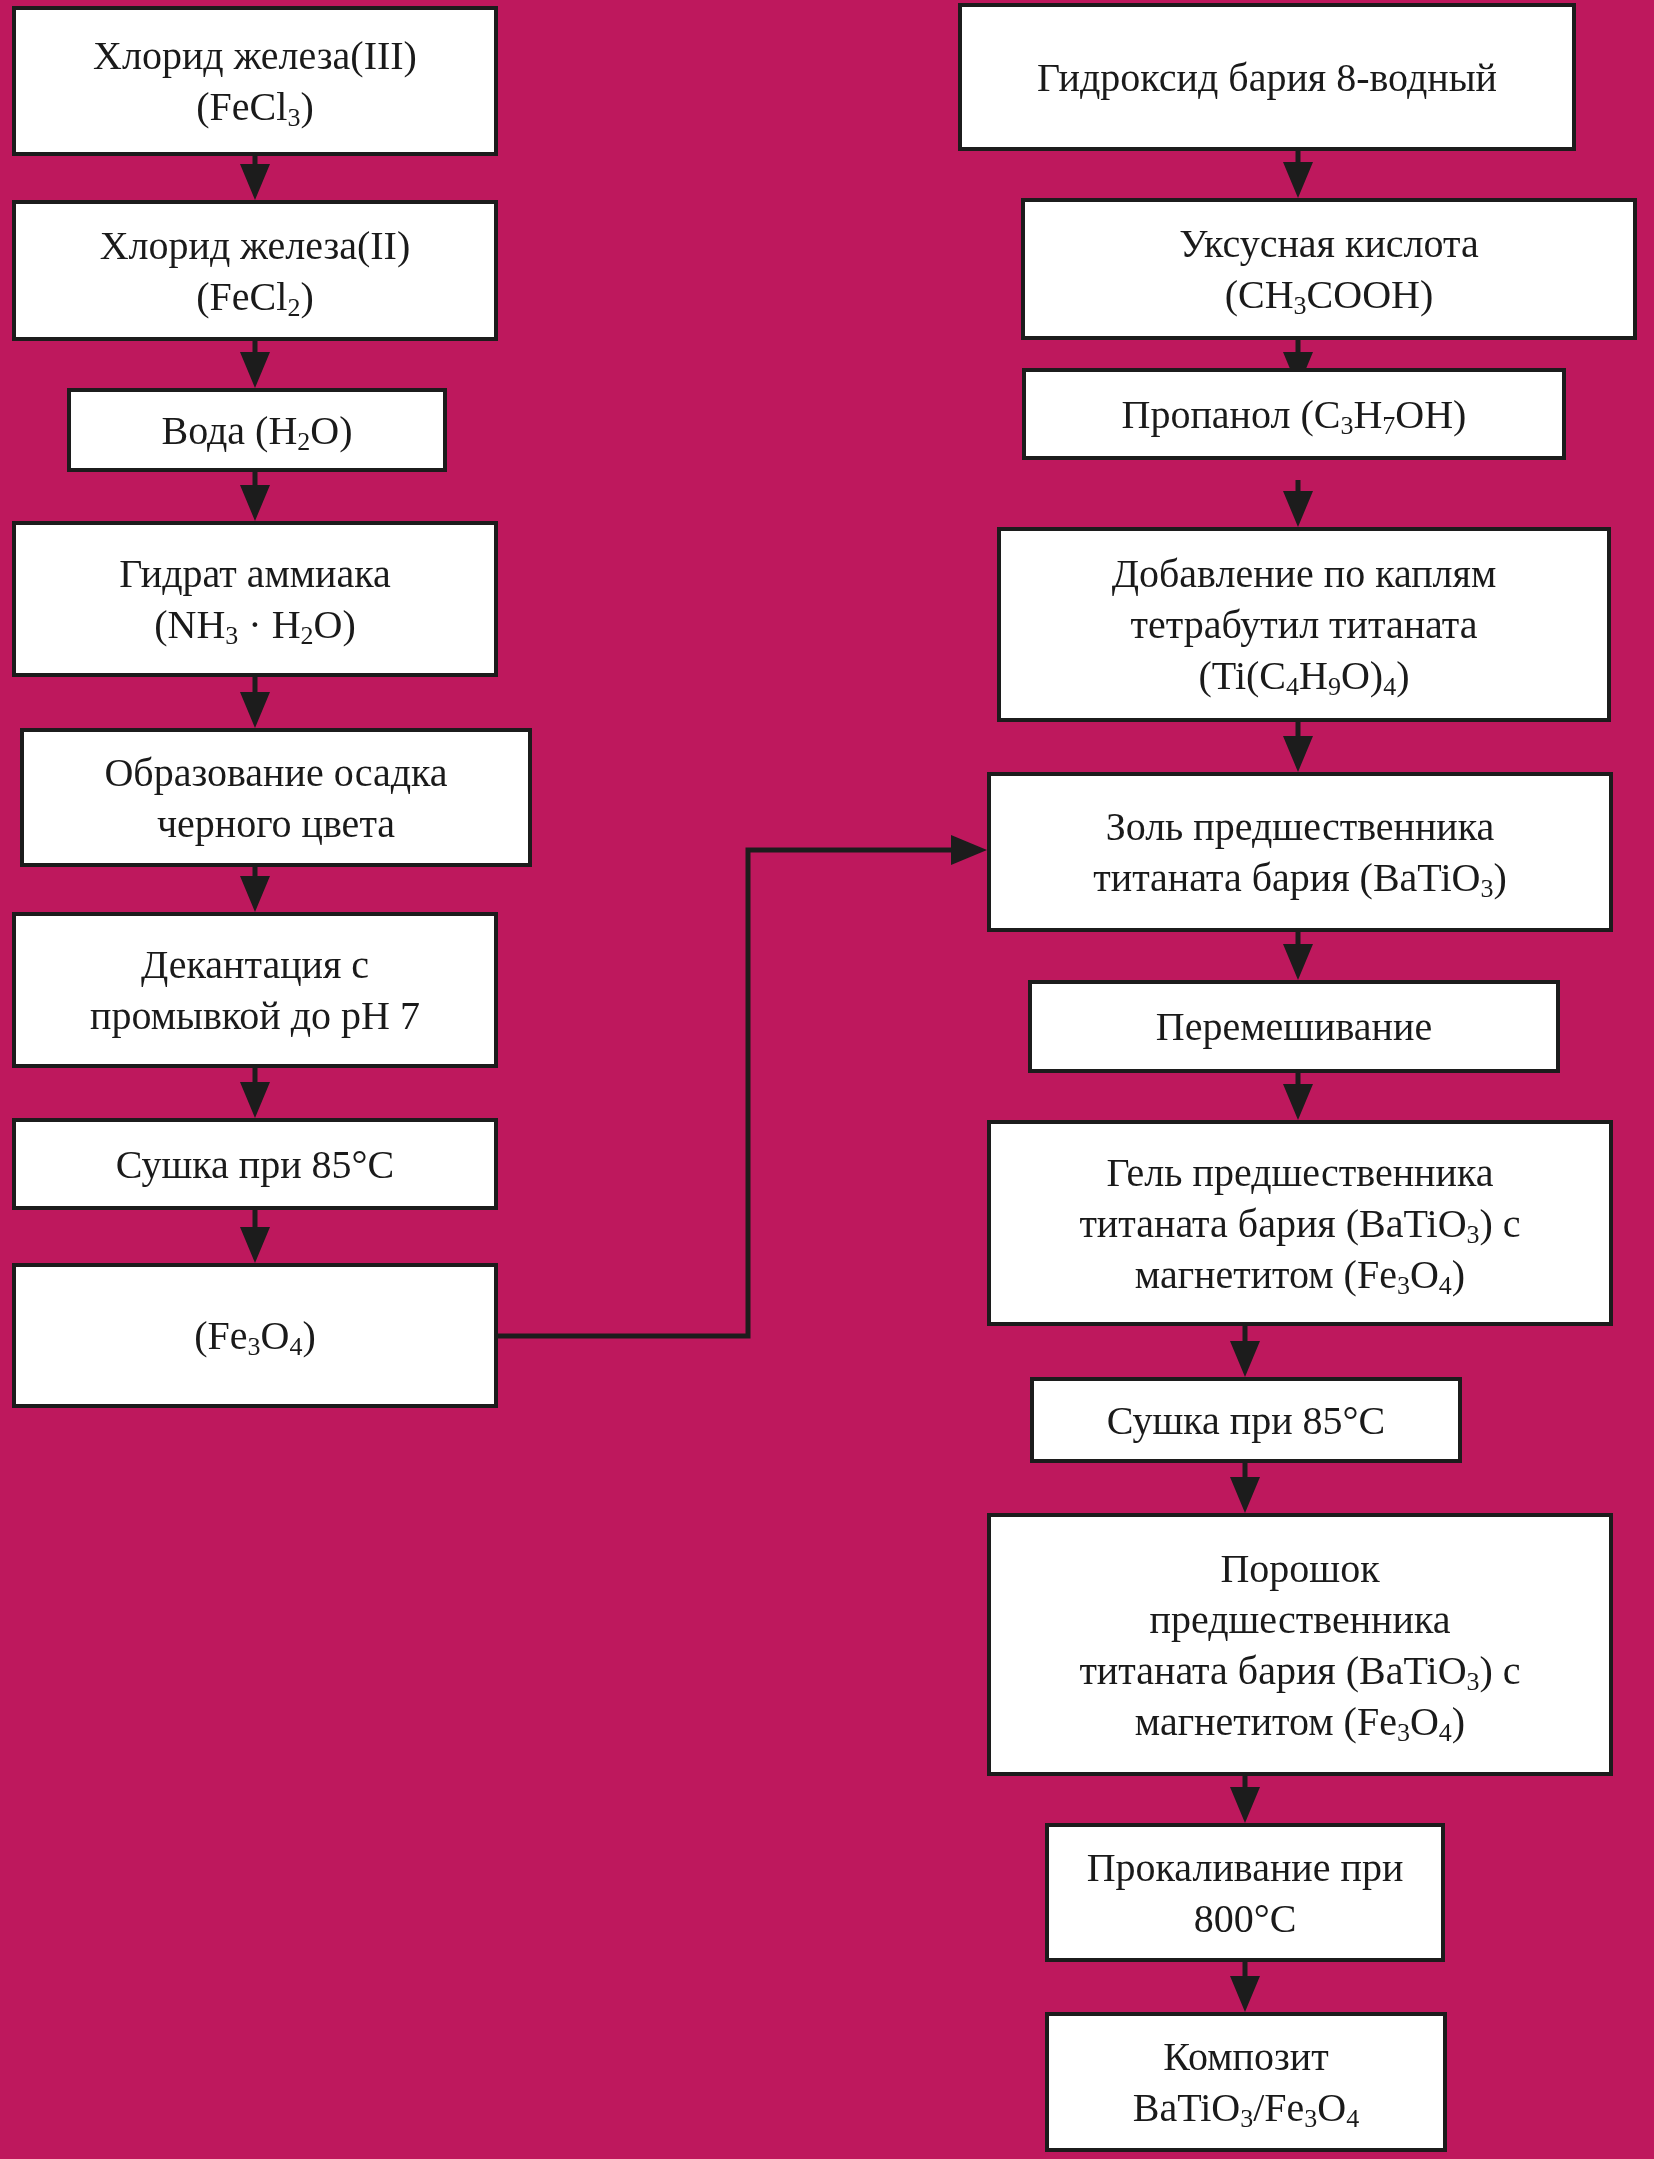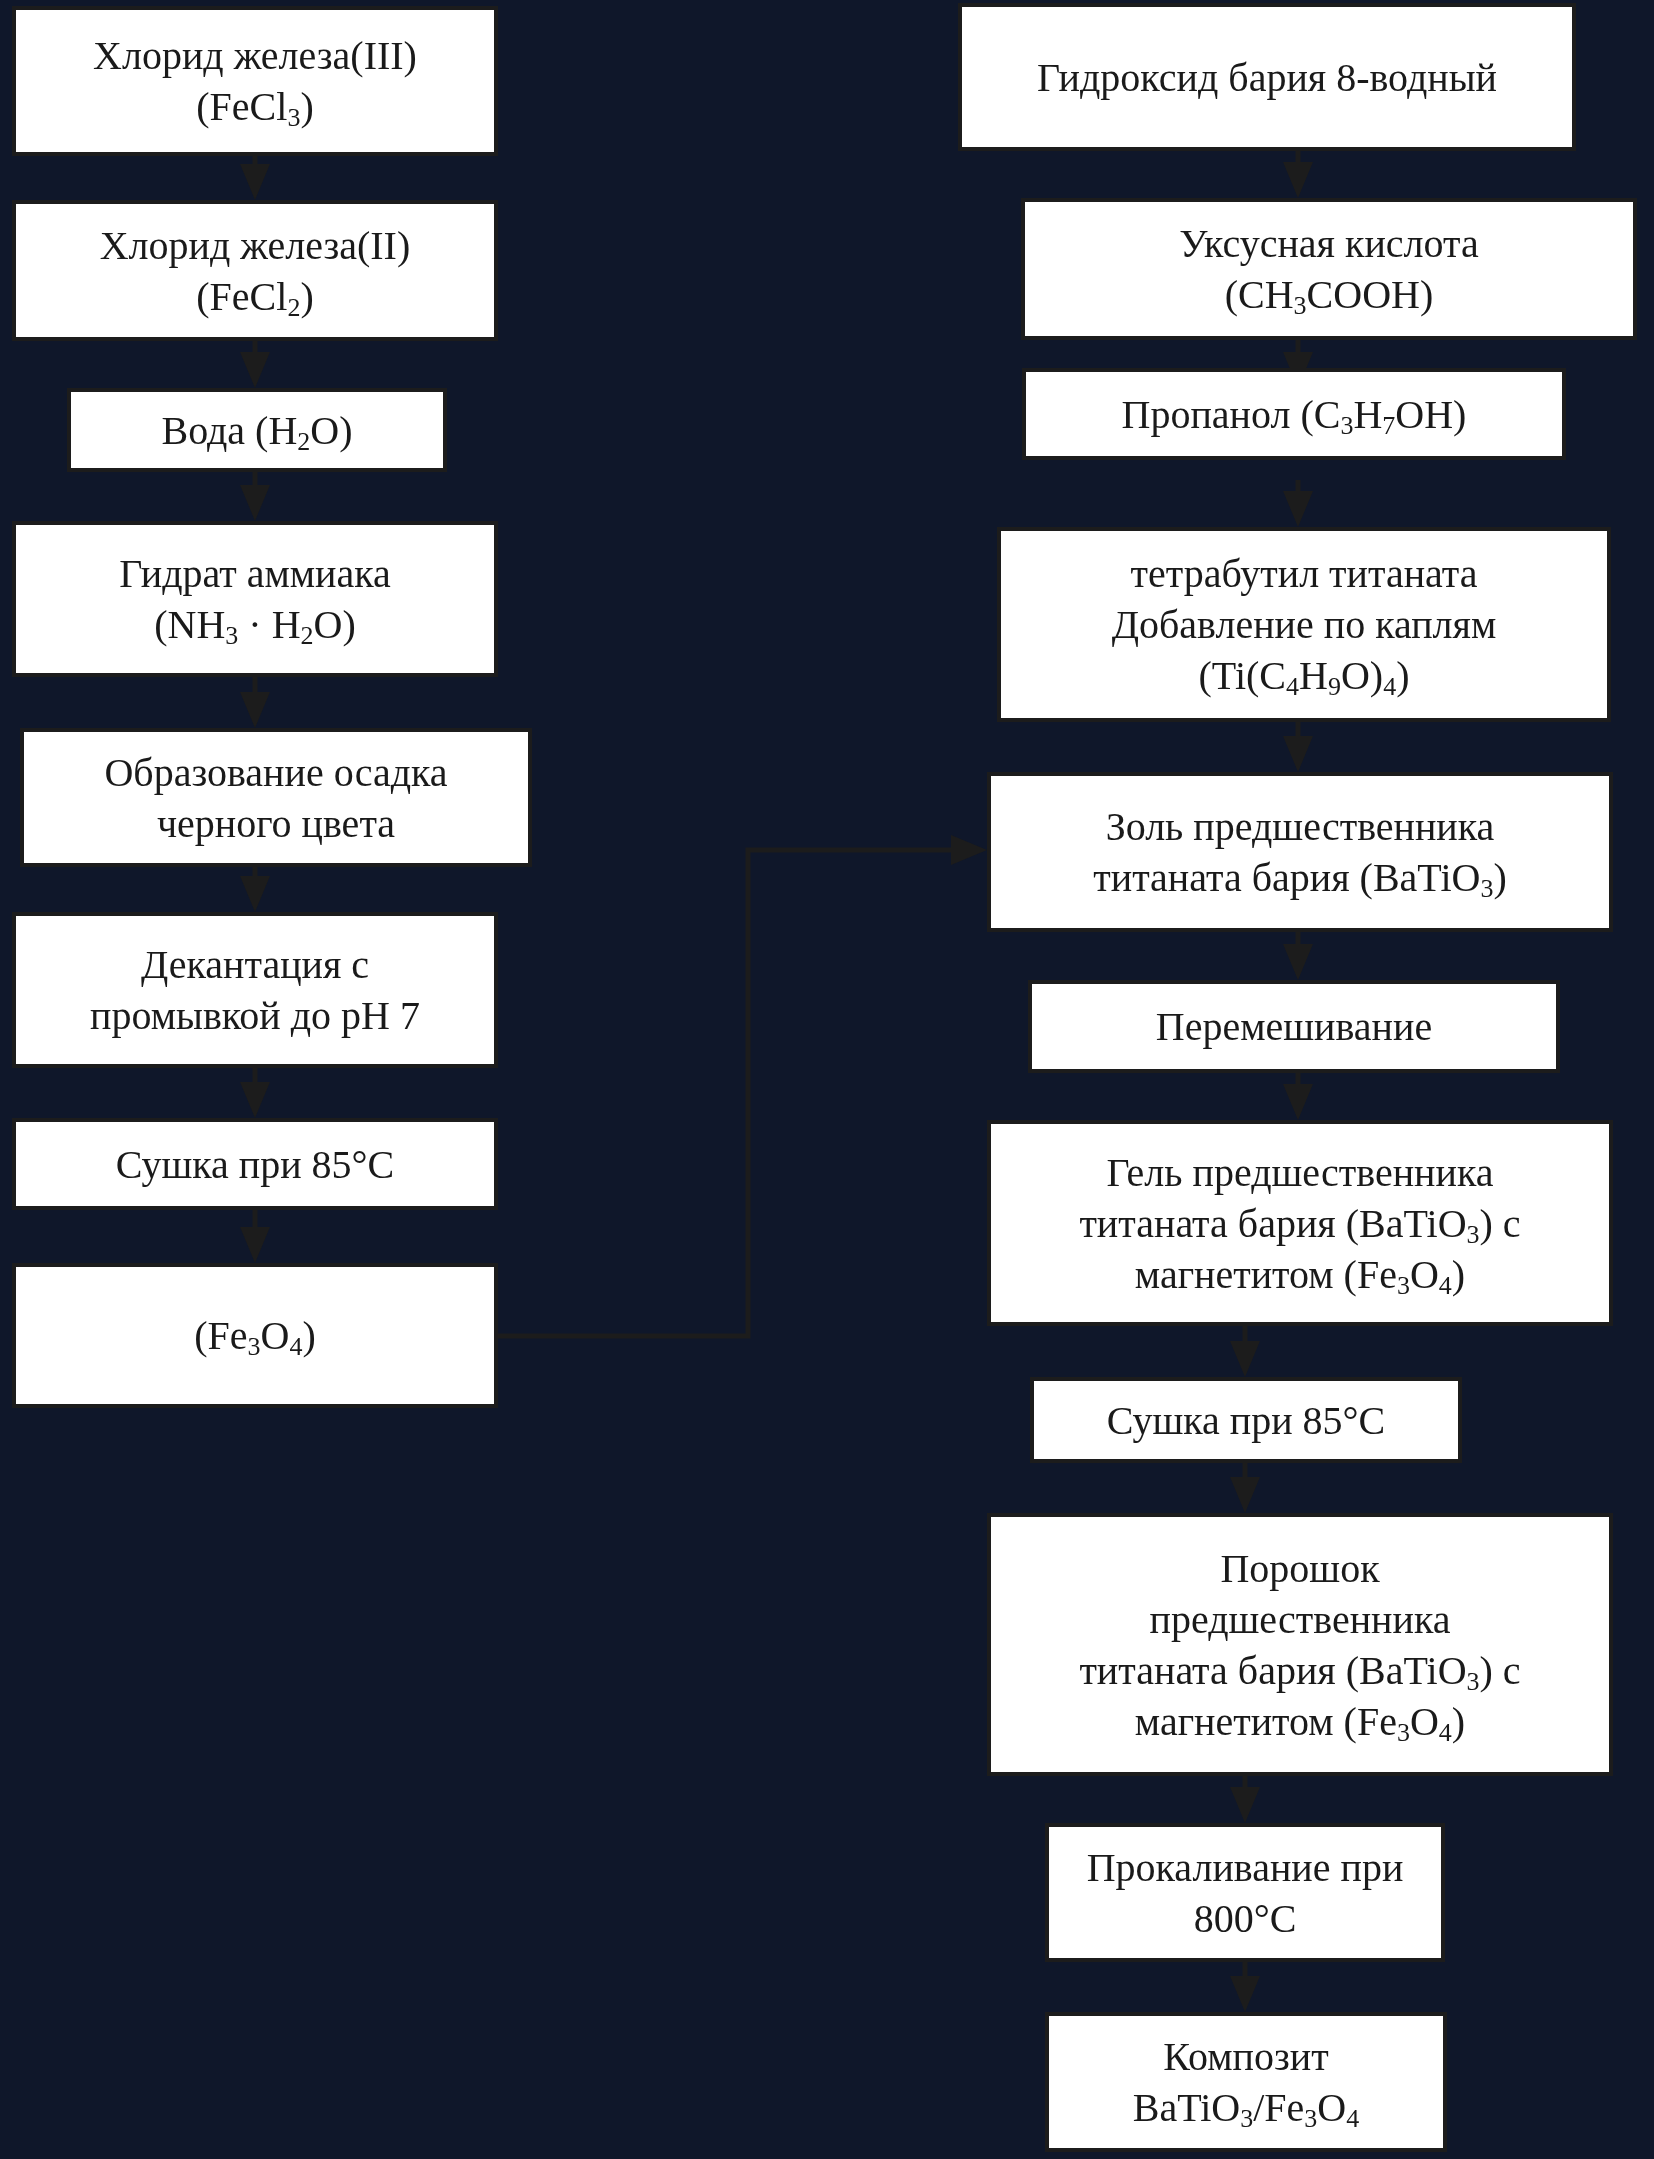--- a/index.html
+++ b/index.html
@@ -40,21 +40,21 @@
   }
   .box sub {
     font-size: 26px;
     line-height: 0;
     vertical-align: -0.22em;
   }
 </style>
 </head>
 <body>
 
-<div id="canvas" style="width: 1654px; height: 2159px; background: #0f172a;">
+<div id="canvas" style="width: 1654px; height: 2159px; background: #be185d;">
   <svg id="lines" width="1654" height="2159">
       <path d="M 255 156 L 255 166" stroke="#1c1c1c" stroke-width="5" fill="none"></path>
       <polygon points="240,164 270,164 255,200" fill="#1c1c1c"></polygon>
       <path d="M 255 341 L 255 354" stroke="#1c1c1c" stroke-width="5" fill="none"></path>
       <polygon points="240,352 270,352 255,388" fill="#1c1c1c"></polygon>
       <path d="M 255 472 L 255 487" stroke="#1c1c1c" stroke-width="5" fill="none"></path>
       <polygon points="240,485 270,485 255,521" fill="#1c1c1c"></polygon>
       <path d="M 255 677 L 255 694" stroke="#1c1c1c" stroke-width="5" fill="none"></path>
       <polygon points="240,692 270,692 255,728" fill="#1c1c1c"></polygon>
       <path d="M 255 867 L 255 878" stroke="#1c1c1c" stroke-width="5" fill="none"></path>
@@ -120,22 +120,22 @@
         <div class="line"><span>Гидроксид бария 8-водный</span></div>
       </div>
       <div class="box" style="left: 997px; top: 198px; width: 616px; height: 142px; margin-left: 24px;">
         <div class="line"><span>Уксусная кислота</span></div>
         <div class="line"><span>(CH</span><sub>3</sub><span>COOH)</span></div>
       </div>
       <div class="box" style="left: 1022px; top: 368px; width: 544px; height: 92px;">
         <div class="line"><span>Пропанол (C</span><sub>3</sub><span>H</span><sub>7</sub><span>OH)</span></div>
       </div>
       <div class="box" style="left: 997px; top: 527px; width: 614px; height: 195px;">
+        <div class="line"><span>Добавление по каплям</span></div>
         <div class="line"><span>тетрабутил титаната</span></div>
-        <div class="line"><span>Добавление по каплям</span></div>
         <div class="line"><span>(Ti(C</span><sub>4</sub><span>H</span><sub>9</sub><span>O)</span><sub>4</sub><span>)</span></div>
       </div>
       <div class="box" style="left: 987px; top: 772px; width: 626px; height: 160px;">
         <div class="line"><span>Золь предшественника</span></div>
         <div class="line"><span>титаната бария (BaTiO</span><sub>3</sub><span>)</span></div>
       </div>
       <div class="box" style="left: 1028px; top: 980px; width: 532px; height: 93px;">
         <div class="line"><span>Перемешивание</span></div>
       </div>
       <div class="box" style="left: 987px; top: 1120px; width: 626px; height: 206px;">

